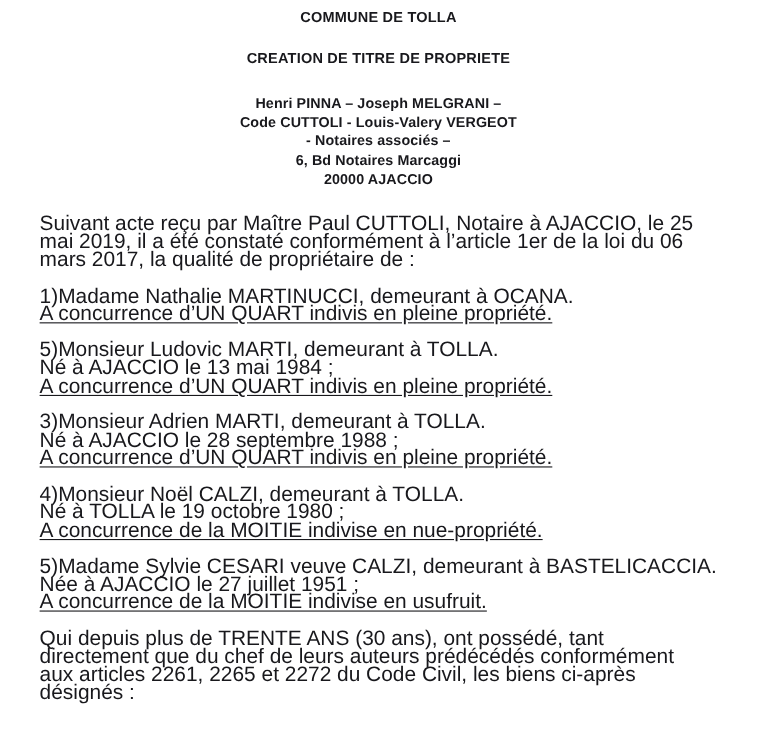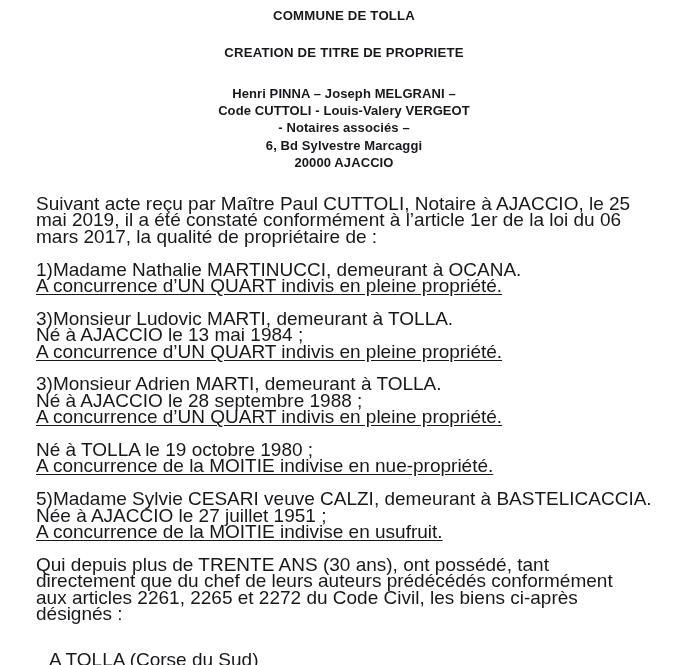--- a/index.html
+++ b/index.html
@@ -76,55 +76,56 @@
 
   <div class="doc-header">
     <div class="title-main">COMMUNE DE TOLLA</div>
 
     <div class="title-sub">CREATION DE TITRE DE PROPRIETE</div>
 
     <div class="notaries">
       <div>Henri PINNA – Joseph MELGRANI –</div>
       <div>Code CUTTOLI - Louis-Valery VERGEOT</div>
       <div>- Notaires associés –</div>
-      <div>6, Bd Sylvestre Marcaggi</div>
+      <div>6, Bd Notaires Marcaggi</div>
       <div>20000 AJACCIO</div>
     </div>
   </div>
 
   <div class="doc-body">
 
     <p class="para">Suivant acte reçu par Maître Paul CUTTOLI, Notaire à AJACCIO, le 25 mai 2019, il a été constaté conformément à l’article 1er de la loi du 06 mars 2017, la qualité de propriétaire de :</p>
 
     <div class="block-gap"></div>
 
     <div class="entry">
       <p class="line">1)Madame Nathalie MARTINUCCI, demeurant à OCANA.</p>
       <p class="line"><span class="share">A concurrence d’UN QUART indivis en pleine propriété.</span></p>
     </div>
 
     <div class="block-gap"></div>
 
     <div class="entry">
-      <p class="line">3)Monsieur Ludovic MARTI, demeurant à TOLLA.</p>
+      <p class="line">5)Monsieur Ludovic MARTI, demeurant à TOLLA.</p>
       <p class="line">Né à AJACCIO le 13 mai 1984 ;</p>
       <p class="line"><span class="share">A concurrence d’UN QUART indivis en pleine propriété.</span></p>
     </div>
 
     <div class="block-gap"></div>
 
     <div class="entry">
       <p class="line">3)Monsieur Adrien MARTI, demeurant à TOLLA.</p>
       <p class="line">Né à AJACCIO le 28 septembre 1988 ;</p>
       <p class="line"><span class="share">A concurrence d’UN QUART indivis en pleine propriété.</span></p>
     </div>
 
     <div class="block-gap"></div>
 
     <div class="entry">
+      <p class="line">4)Monsieur Noël CALZI, demeurant à TOLLA.</p>
       <p class="line">Né à TOLLA le 19 octobre 1980 ;</p>
       <p class="line"><span class="share">A concurrence de la MOITIE indivise en nue-propriété.</span></p>
     </div>
 
     <div class="block-gap"></div>
 
     <div class="entry">
       <p class="line">5)Madame Sylvie CESARI veuve CALZI, demeurant à BASTELICACCIA.</p>
       <p class="line">Née à AJACCIO le 27 juillet 1951 ;</p>
       <p class="line"><span class="share">A concurrence de la MOITIE indivise en usufruit.</span></p>

